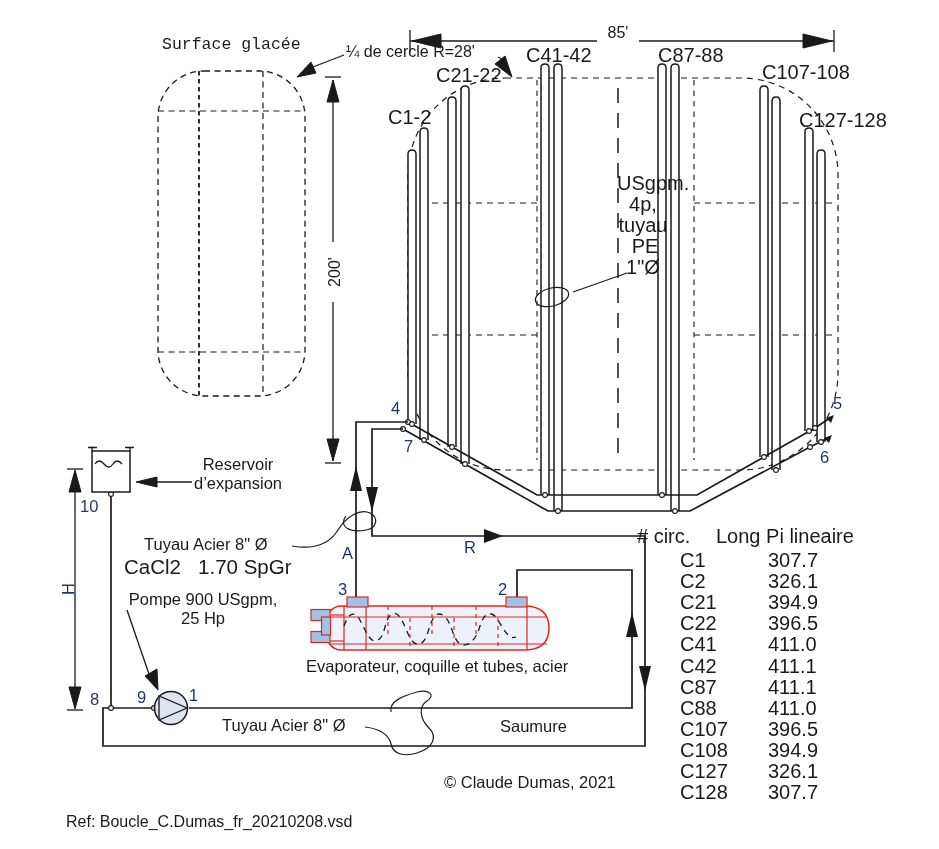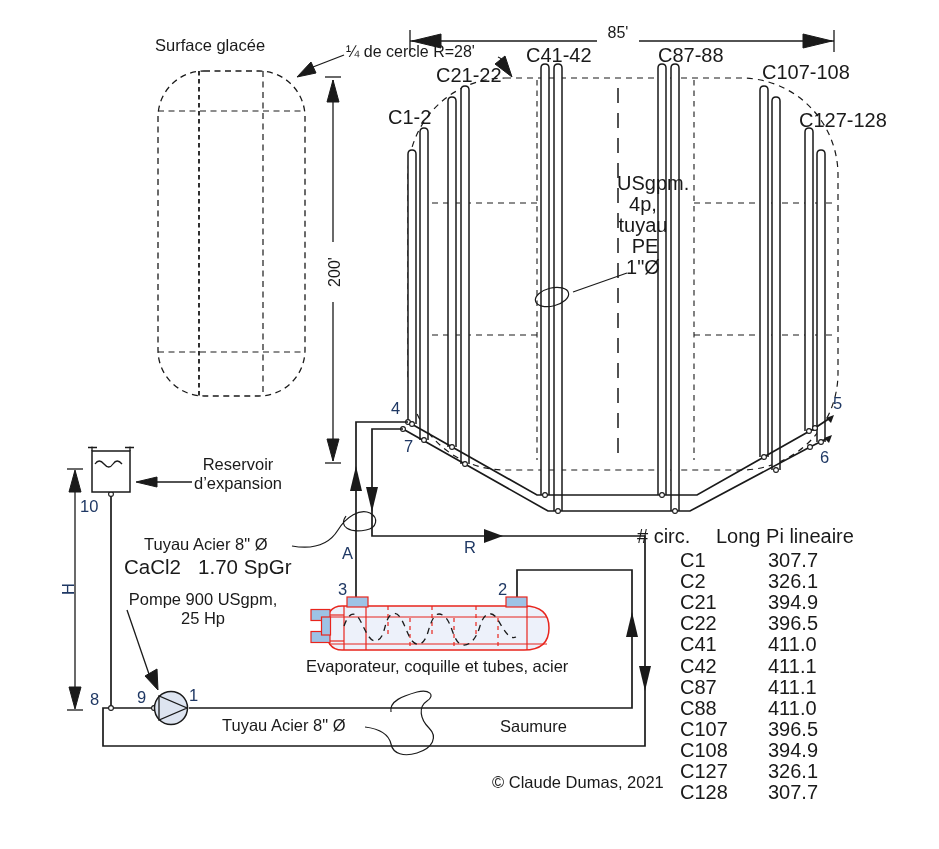--- a/index.html
+++ b/index.html
@@ -195,21 +195,21 @@
       <rect x="321.5" y="617" width="9" height="18"></rect>
     </g>
   </g>
 
   <g fill="none" stroke="#1a1a1a" stroke-width="1.2">
     <path d="M292,546 C315,550 330,543 338,530 C346,517 360,508 370,513 C379,518 377,528 366,530 C350,533 338,527 346,516"></path>
     <path d="M365,727 C381,729 389,735 391,744 C393,754 404,757 417,753 C433,748 438,737 429,728 C420,719 418,707 427,701 C436,695 429,689 417,692 C403,696 389,701 391,712"></path>
   </g>
 </svg>
 
-<span class="lbl" style="left:155px;top:36px;">Surface glacée</span>
+<span class="lbl" style="left:162px;top:36px;font-family:Liberation Mono, monospace;">Surface glacée</span>
 <span class="lbl" style="left:346px;top:43px;font-size:16px;">¼ de cercle R=28'</span>
 <span class="lbl bg ctr" style="left:597px;top:24px;width:38px;font-size:16px;">85'</span>
 <span class="lbl bg ctr rot" style="left:305px;top:263px;width:56px;font-size:16px;">200'</span>
 <span class="lbl rot node" style="left:40px;top:580px;width:56px;text-align:center;">H</span>
 
 <span class="lbl sm" style="left:388px;top:108px;">C1-2</span>
 <span class="lbl sm" style="left:436px;top:66px;">C21-22</span>
 <span class="lbl sm" style="left:526px;top:46px;">C41-42</span>
 <span class="lbl sm" style="left:658px;top:46px;">C87-88</span>
 <span class="lbl sm" style="left:762px;top:63px;">C107-108</span>
@@ -292,15 +292,16 @@
           <span class="cid">C127</span>
           <span class="clen">326.1</span>
         </div>
         <div class="trow">
           <span class="cid">C128</span>
           <span class="clen">307.7</span>
         </div>
       </div>
 </div>
 
-<span class="lbl" style="left:444px;top:773px;margin-left:48px;">© Claude Dumas, 2021</span>
+<span class="lbl" style="left:444px;top:773px;">© Claude Dumas, 2021</span>
+<span class="lbl" style="left:66px;top:813px;font-size:16px;">Ref: Boucle_C.Dumas_fr_20210208.vsd</span>
 
 </div>
 
 </body></html>

